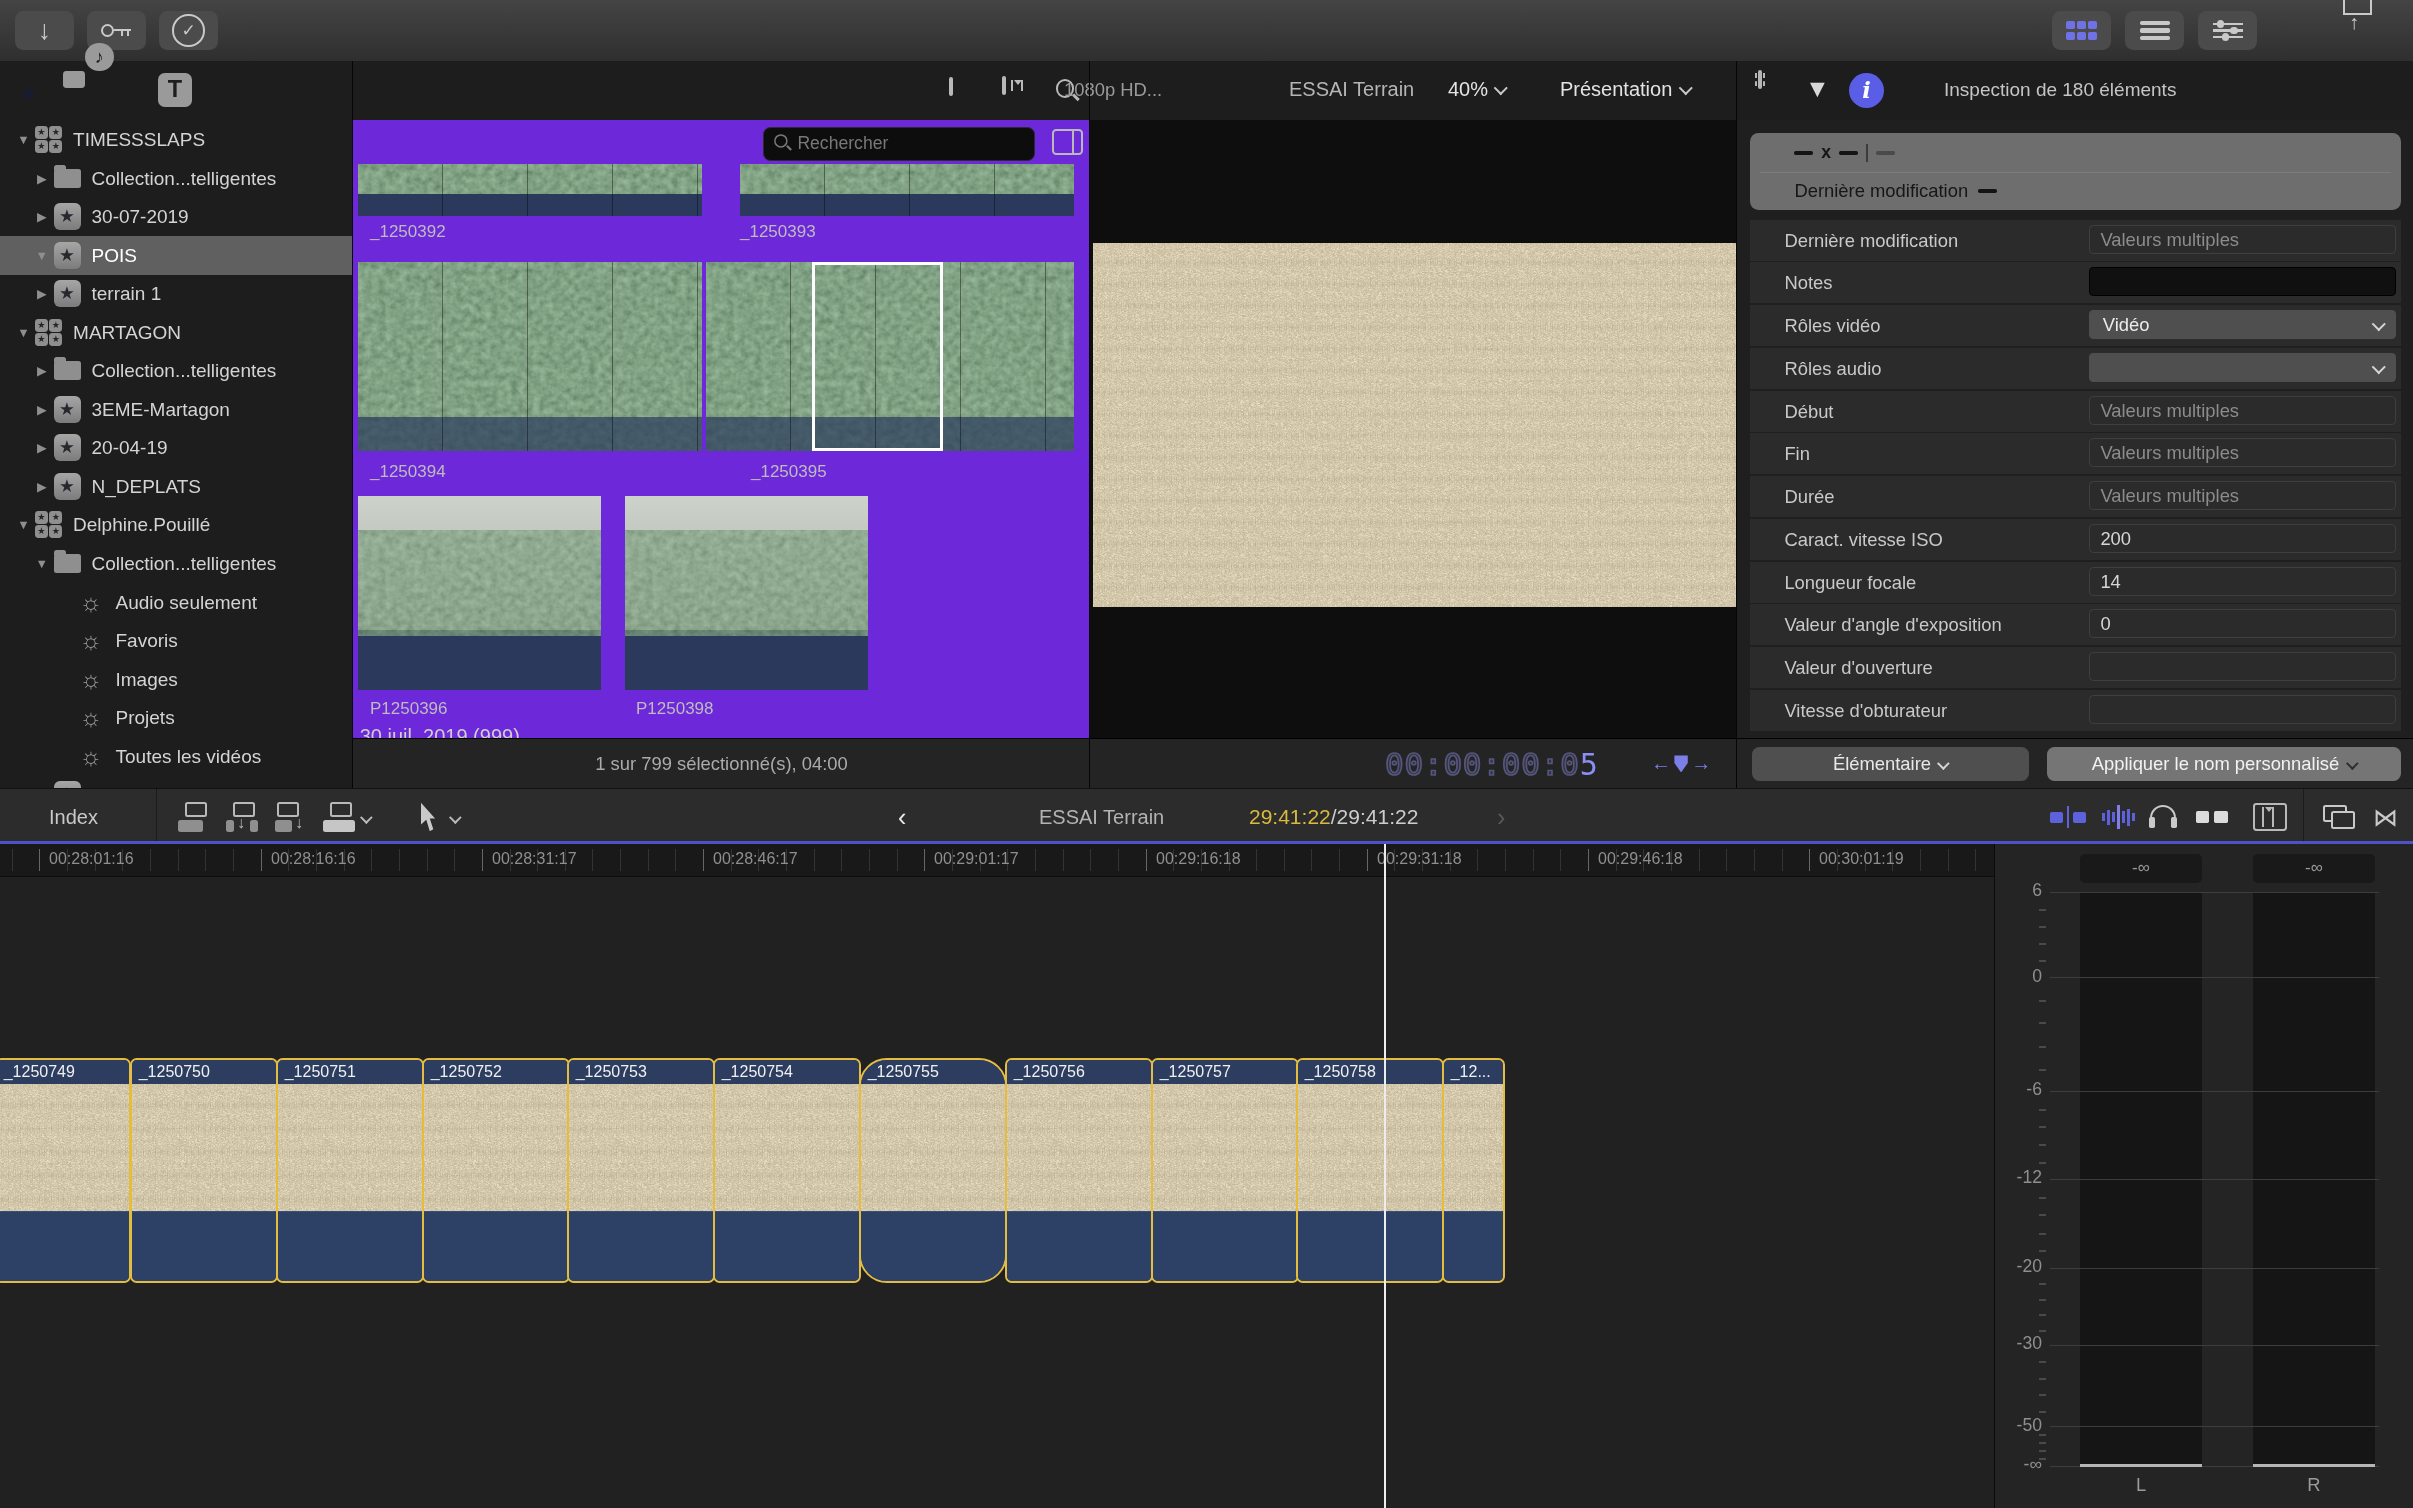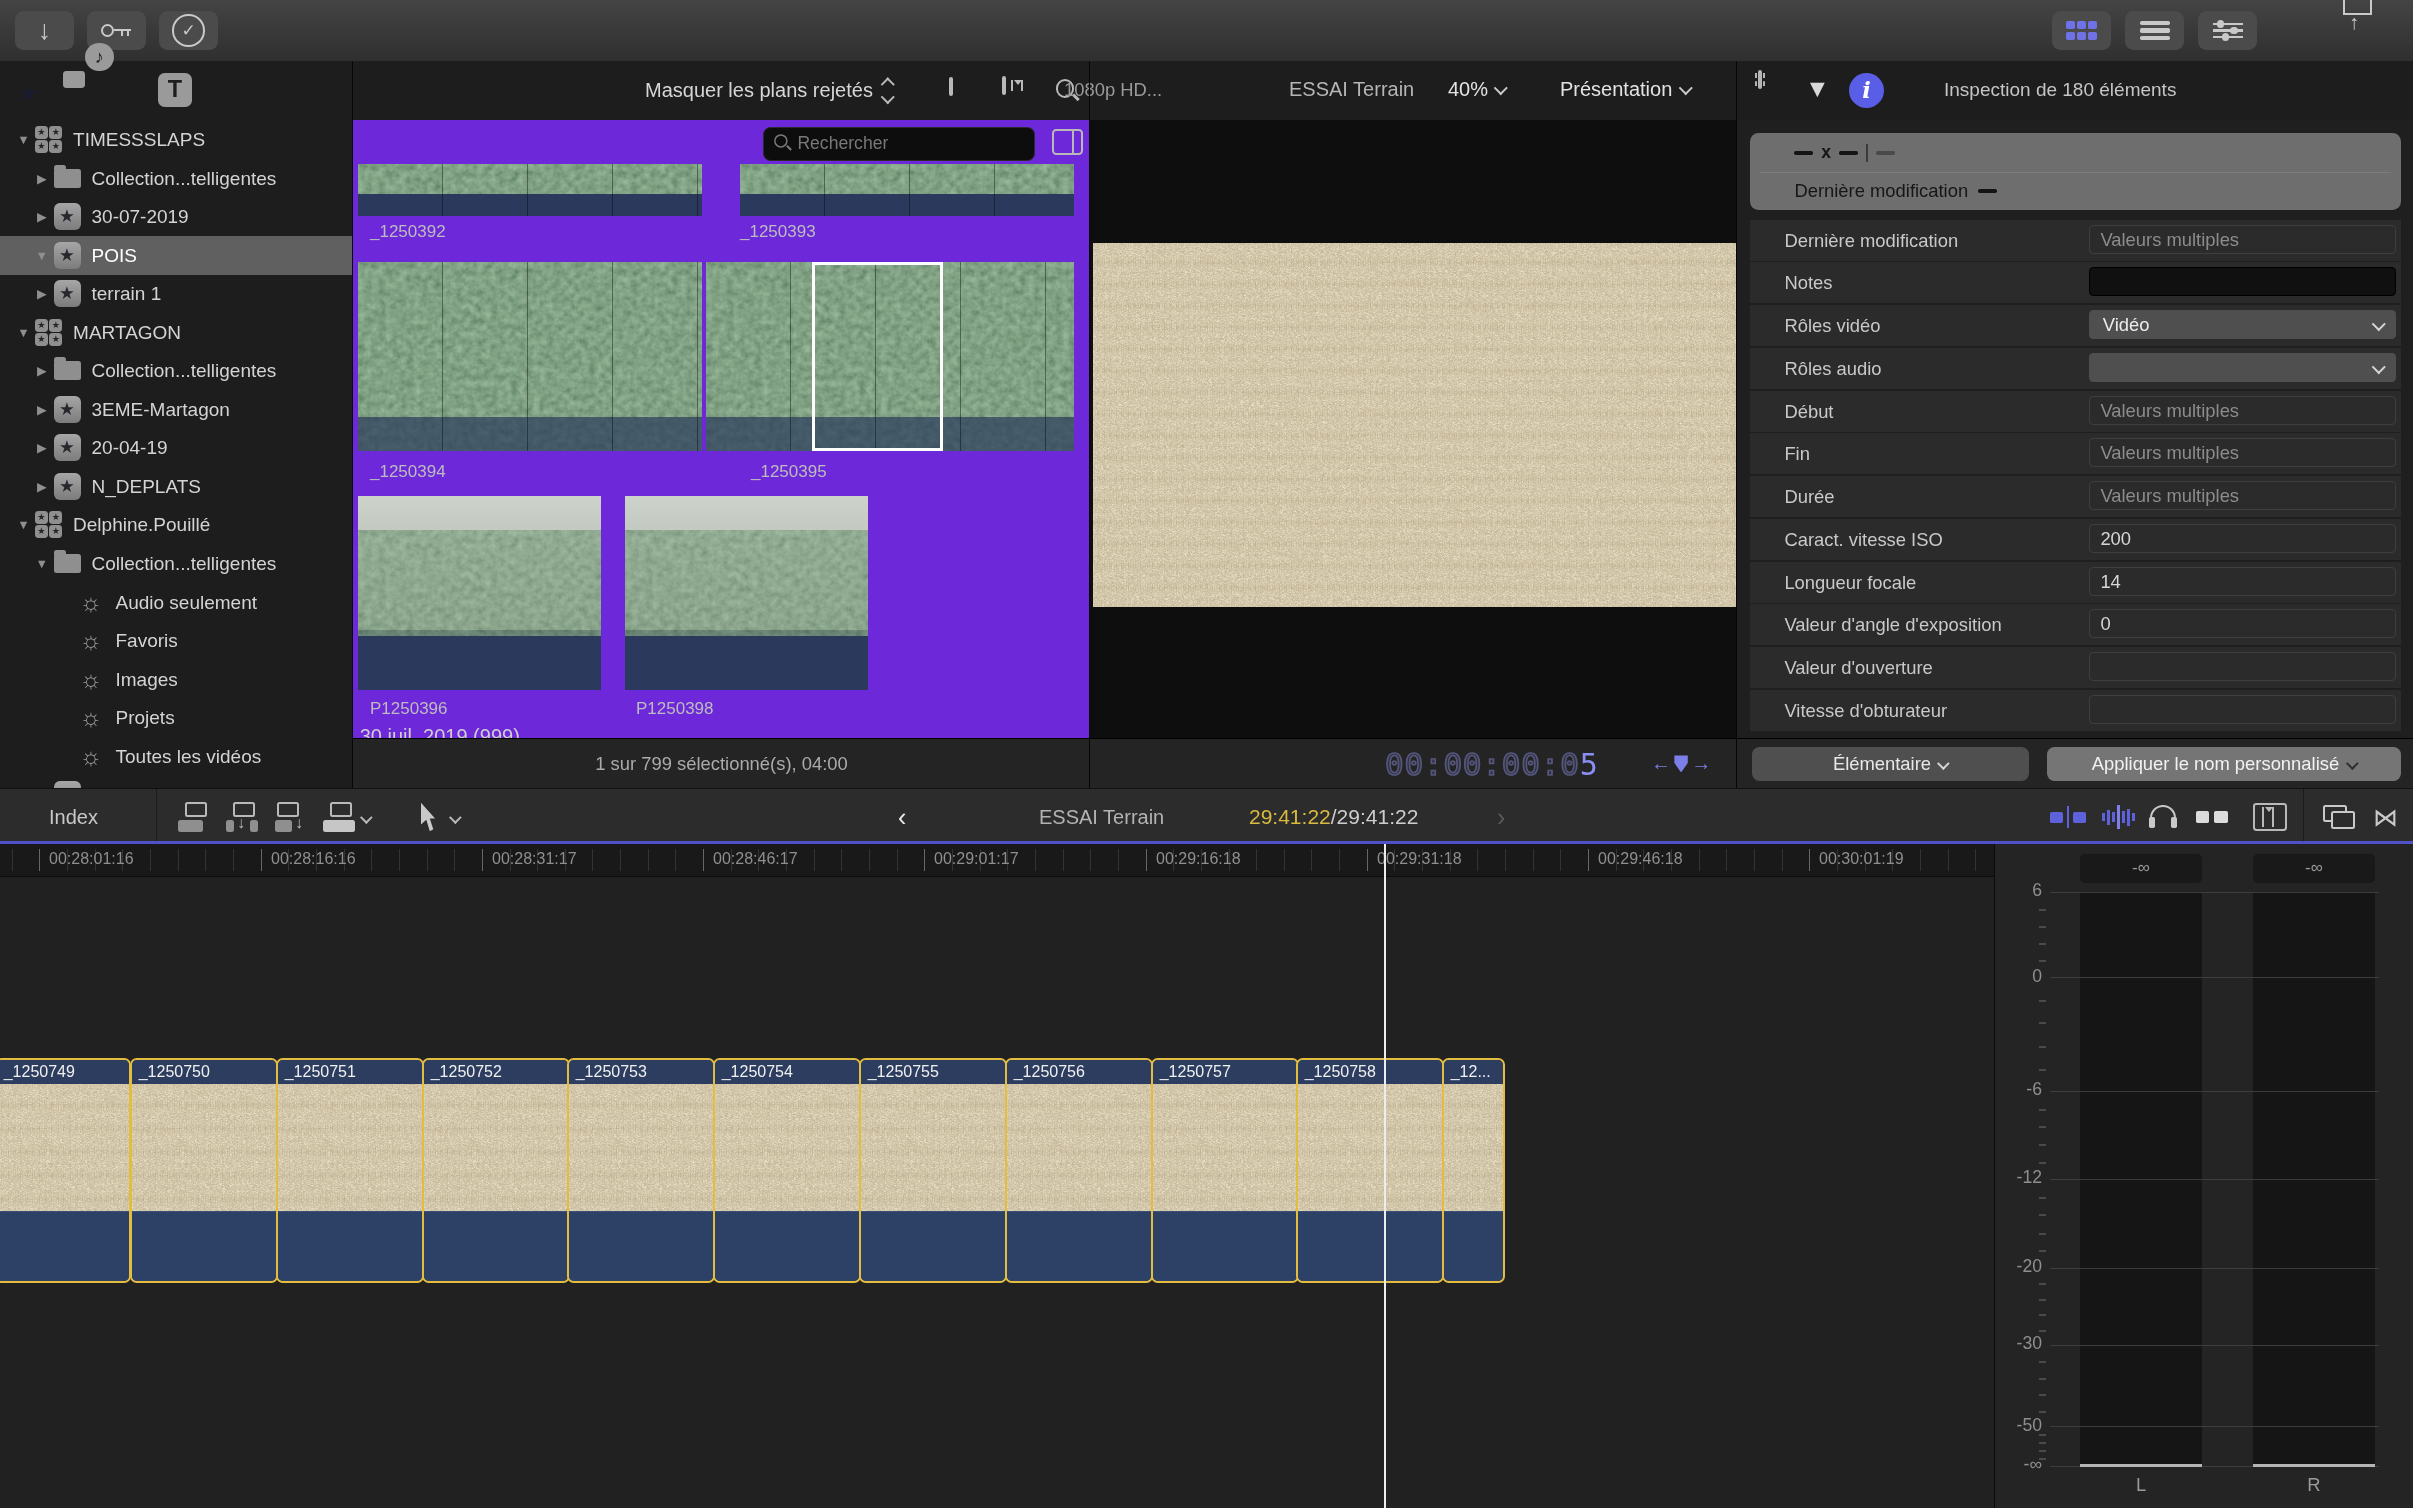--- a/index.html
+++ b/index.html
@@ -254,27 +254,20 @@
     <div class="abs" style="left:18.4px;top:10px">
       <span class="mi-clap"><span class="hatch"></span><span class="st">★</span></span>
     </div>
     <div class="abs" style="left:85px;top:10px">
       <span class="mi-cam"><span class="body"></span><span class="disc">♪</span></span>
     </div>
     <div class="abs" style="left:158px;top:11.7px">
       <span class="mi-titles">T</span>
     </div>
 
-    <div class="abs" style="left:645px;top:0;height:59px;display:flex;align-items:center">
-      <span class="txt" style="position:static;color:#d6d6d6;font-size:20px">Masquer les plans rejetés</span>
-      <span class="updown">
-          <i class="u"></i>
-          <i class="d"></i>
-        </span>
-    </div>
     <div class="abs" style="left:949px;top:18.4px"><span class="ic-listview"><i style="top:5px"></i><i style="top:11.7px"></i></span></div>
     <div class="abs" style="left:1002px;top:17px"><span class="ic-film"><i style="left:6.7px"></i><i style="left:17px"></i><i class="notch"></i></span></div>
     <div class="abs" style="left:1056px;top:18.4px"><span class="ic-mag"><span class="lens"></span><span class="tail"></span></span></div>
 
     <div class="txt" style="left:1064px;top:18.4px;color:#9a9a9a;font-size:18.4px">1080p HD...</div>
     <div class="abs" style="left:1252px;top:18.4px">
       <span class="mi-clap" style="width:23.5px;height:22px;background:#9a9a9a;border-radius:4.2px"><span class="hatch" style="height:6.7px;background:repeating-linear-gradient(55deg,#333 0 2.5px,transparent 2.5px 5.9px)"></span></span>
     </div>
     <div class="txt" style="left:1289px;top:17px;color:#b5b5b5;font-size:20px">ESSAI Terrain</div>
     <div class="abs" style="left:1448px;top:17px">
@@ -809,21 +802,21 @@
         </div>
         <div class="clip" style="left: 713px; width: 144px;">
           <div class="cname">_1250754</div>
           <div class="cthumb">
             <svg class="tex" preserveAspectRatio="none" viewBox="0 0 172 152" width="144" height="127">
               <rect width="100%" height="100%" filter="url(#hayF)"></rect>
             </svg>
           </div>
           <div class="caudio"></div>
         </div>
-        <div class="clip" style="left: 859px; width: 144px;">
+        <div class="clip" style="left: 859px; width: 144px; border-radius: 28px;">
           <div class="cname">_1250755</div>
           <div class="cthumb">
             <svg class="tex" preserveAspectRatio="none" viewBox="0 0 172 152" width="144" height="127">
               <rect width="100%" height="100%" filter="url(#hayF)"></rect>
             </svg>
           </div>
           <div class="caudio"></div>
         </div>
         <div class="clip" style="left: 1005px; width: 144px;">
           <div class="cname">_1250756</div>

